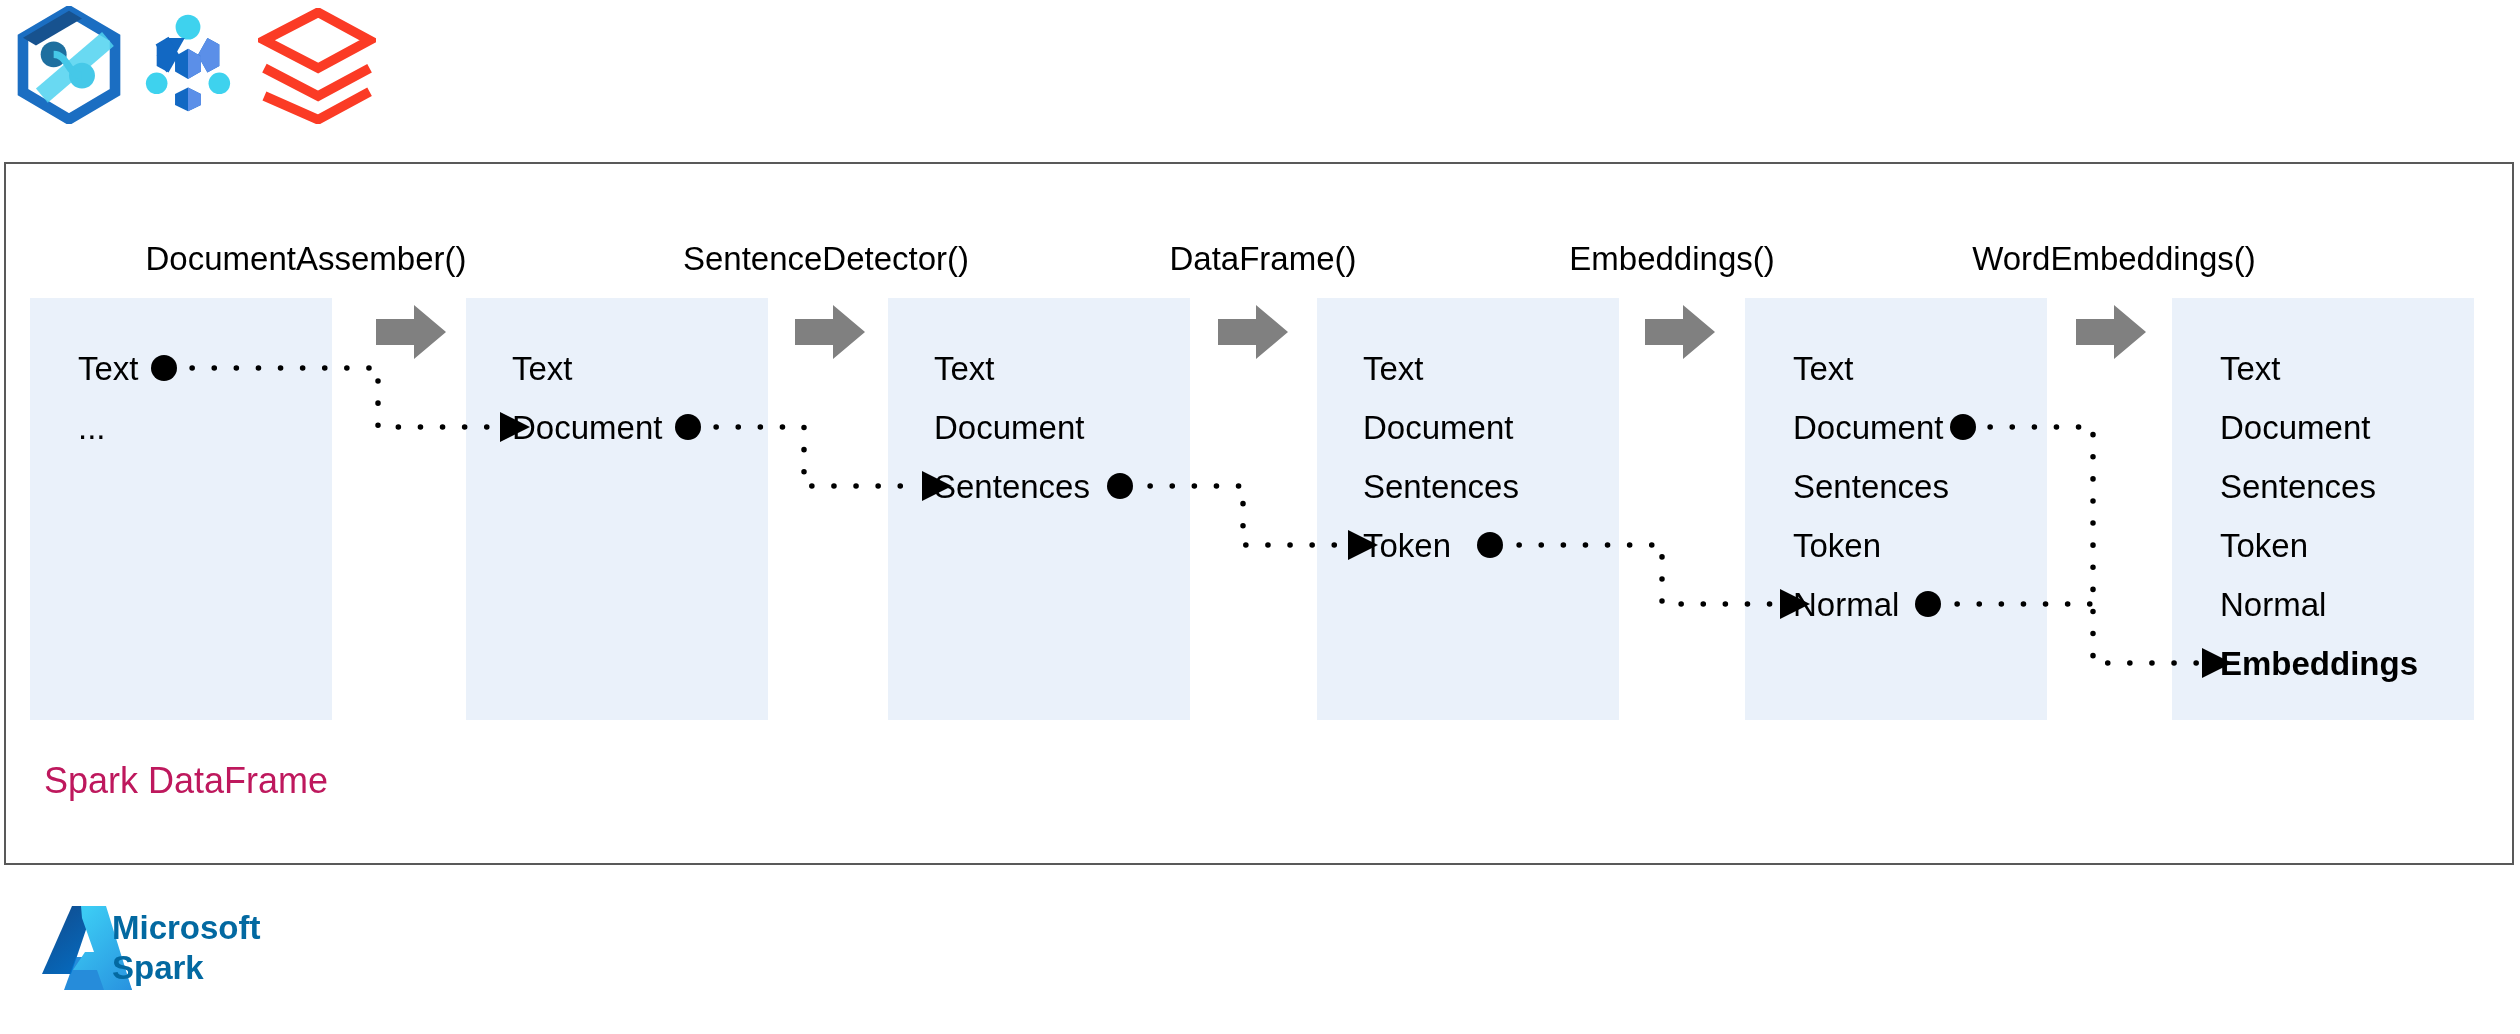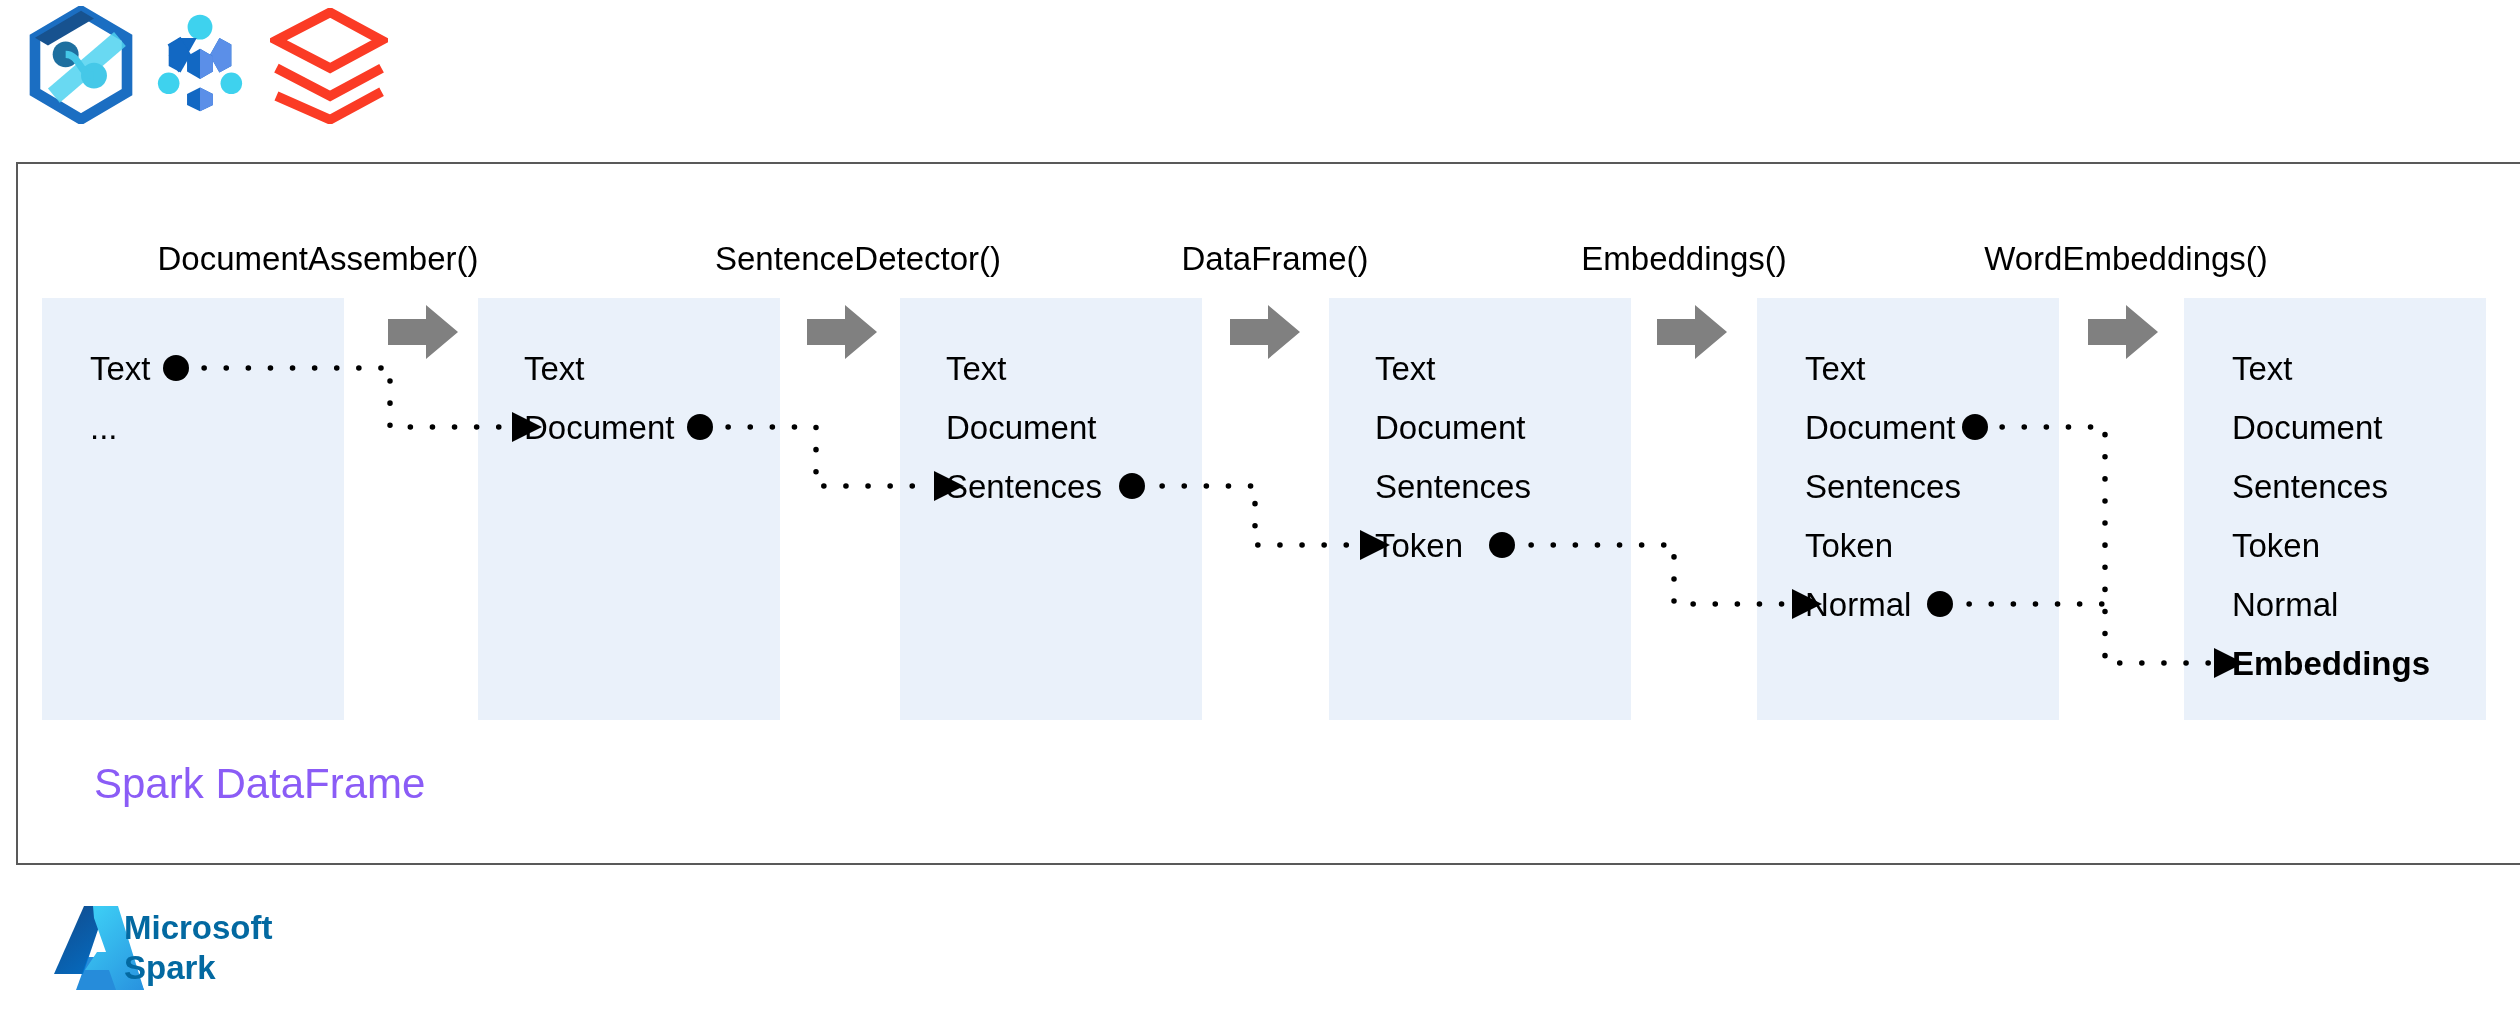--- a/index.html
+++ b/index.html
@@ -4,21 +4,21 @@
 <title>Spark NLP Pipeline Diagram</title>
 <style>
   html,body{margin:0;padding:0;}
   body{
     width:2520px;height:1034px;
     background:#ffffff;
     font-family:"Liberation Sans","DejaVu Sans",sans-serif;
     overflow:hidden;
     position:relative;
   }
-  #root{position:absolute;left:12px;top:0;width:2168px;height:1034px;}
+  #root{position:absolute;left:0;top:0;width:2168px;height:1034px;}
 
   
   .logo-strip{position:absolute;left:10px;top:6px;height:120px;}
   .logo{position:absolute;top:0;}
   .logo svg{display:block;}
 
   
   .frame{
     position:absolute;left:4px;top:162px;
     width:2510px;height:703px;
@@ -48,24 +48,23 @@
   .field{
     position:absolute;
     font-size:33px;
     line-height:33px;
     color:#000000;
     white-space:nowrap;
   }
   .caption{
     position:absolute;
     left:44px;top:760px;
-    font-size:42px;
-    color:#8b5cf6;
+    font-size:36px;
+    color:#be185d;
     white-space:nowrap;
-    margin-left:38px;
   }
 
   
   .azure{position:absolute;left:40px;top:900px;}
   .azure-text{
     position:absolute;left:112px;top:908px;
     font-size:33px;line-height:40px;
     color:#0369a1;
     font-weight:bold;
   }
@@ -115,21 +114,21 @@
           <path d="M6,56 L56,82 L104,56"></path>
           <path d="M6,82 L56,104 L104,78"></path>
         </g>
       </svg>
     </div>
   </div>
 
   <div class="frame"></div>
 
   <div class="col-label" style="left:306px;">DocumentAssember()</div>
-  <div class="col-label" style="left:826px;margin-left:20px;">SentenceDetector()</div>
+  <div class="col-label" style="left:826px;">SentenceDetector()</div>
   <div class="col-label" style="left:1263px;">DataFrame()</div>
   <div class="col-label" style="left:1672px;">Embeddings()</div>
   <div class="col-label" style="left:2114px;">WordEmbeddings()</div>
 
   <div class="col" style="left:30px;width:302px;"></div>
   <div class="col" style="left:466px;width:302px;"></div>
   <div class="col" style="left:888px;width:302px;"></div>
   <div class="col" style="left:1317px;width:302px;"></div>
   <div class="col" style="left:1745px;width:302px;"></div>
   <div class="col" style="left:2172px;width:302px;"></div>

